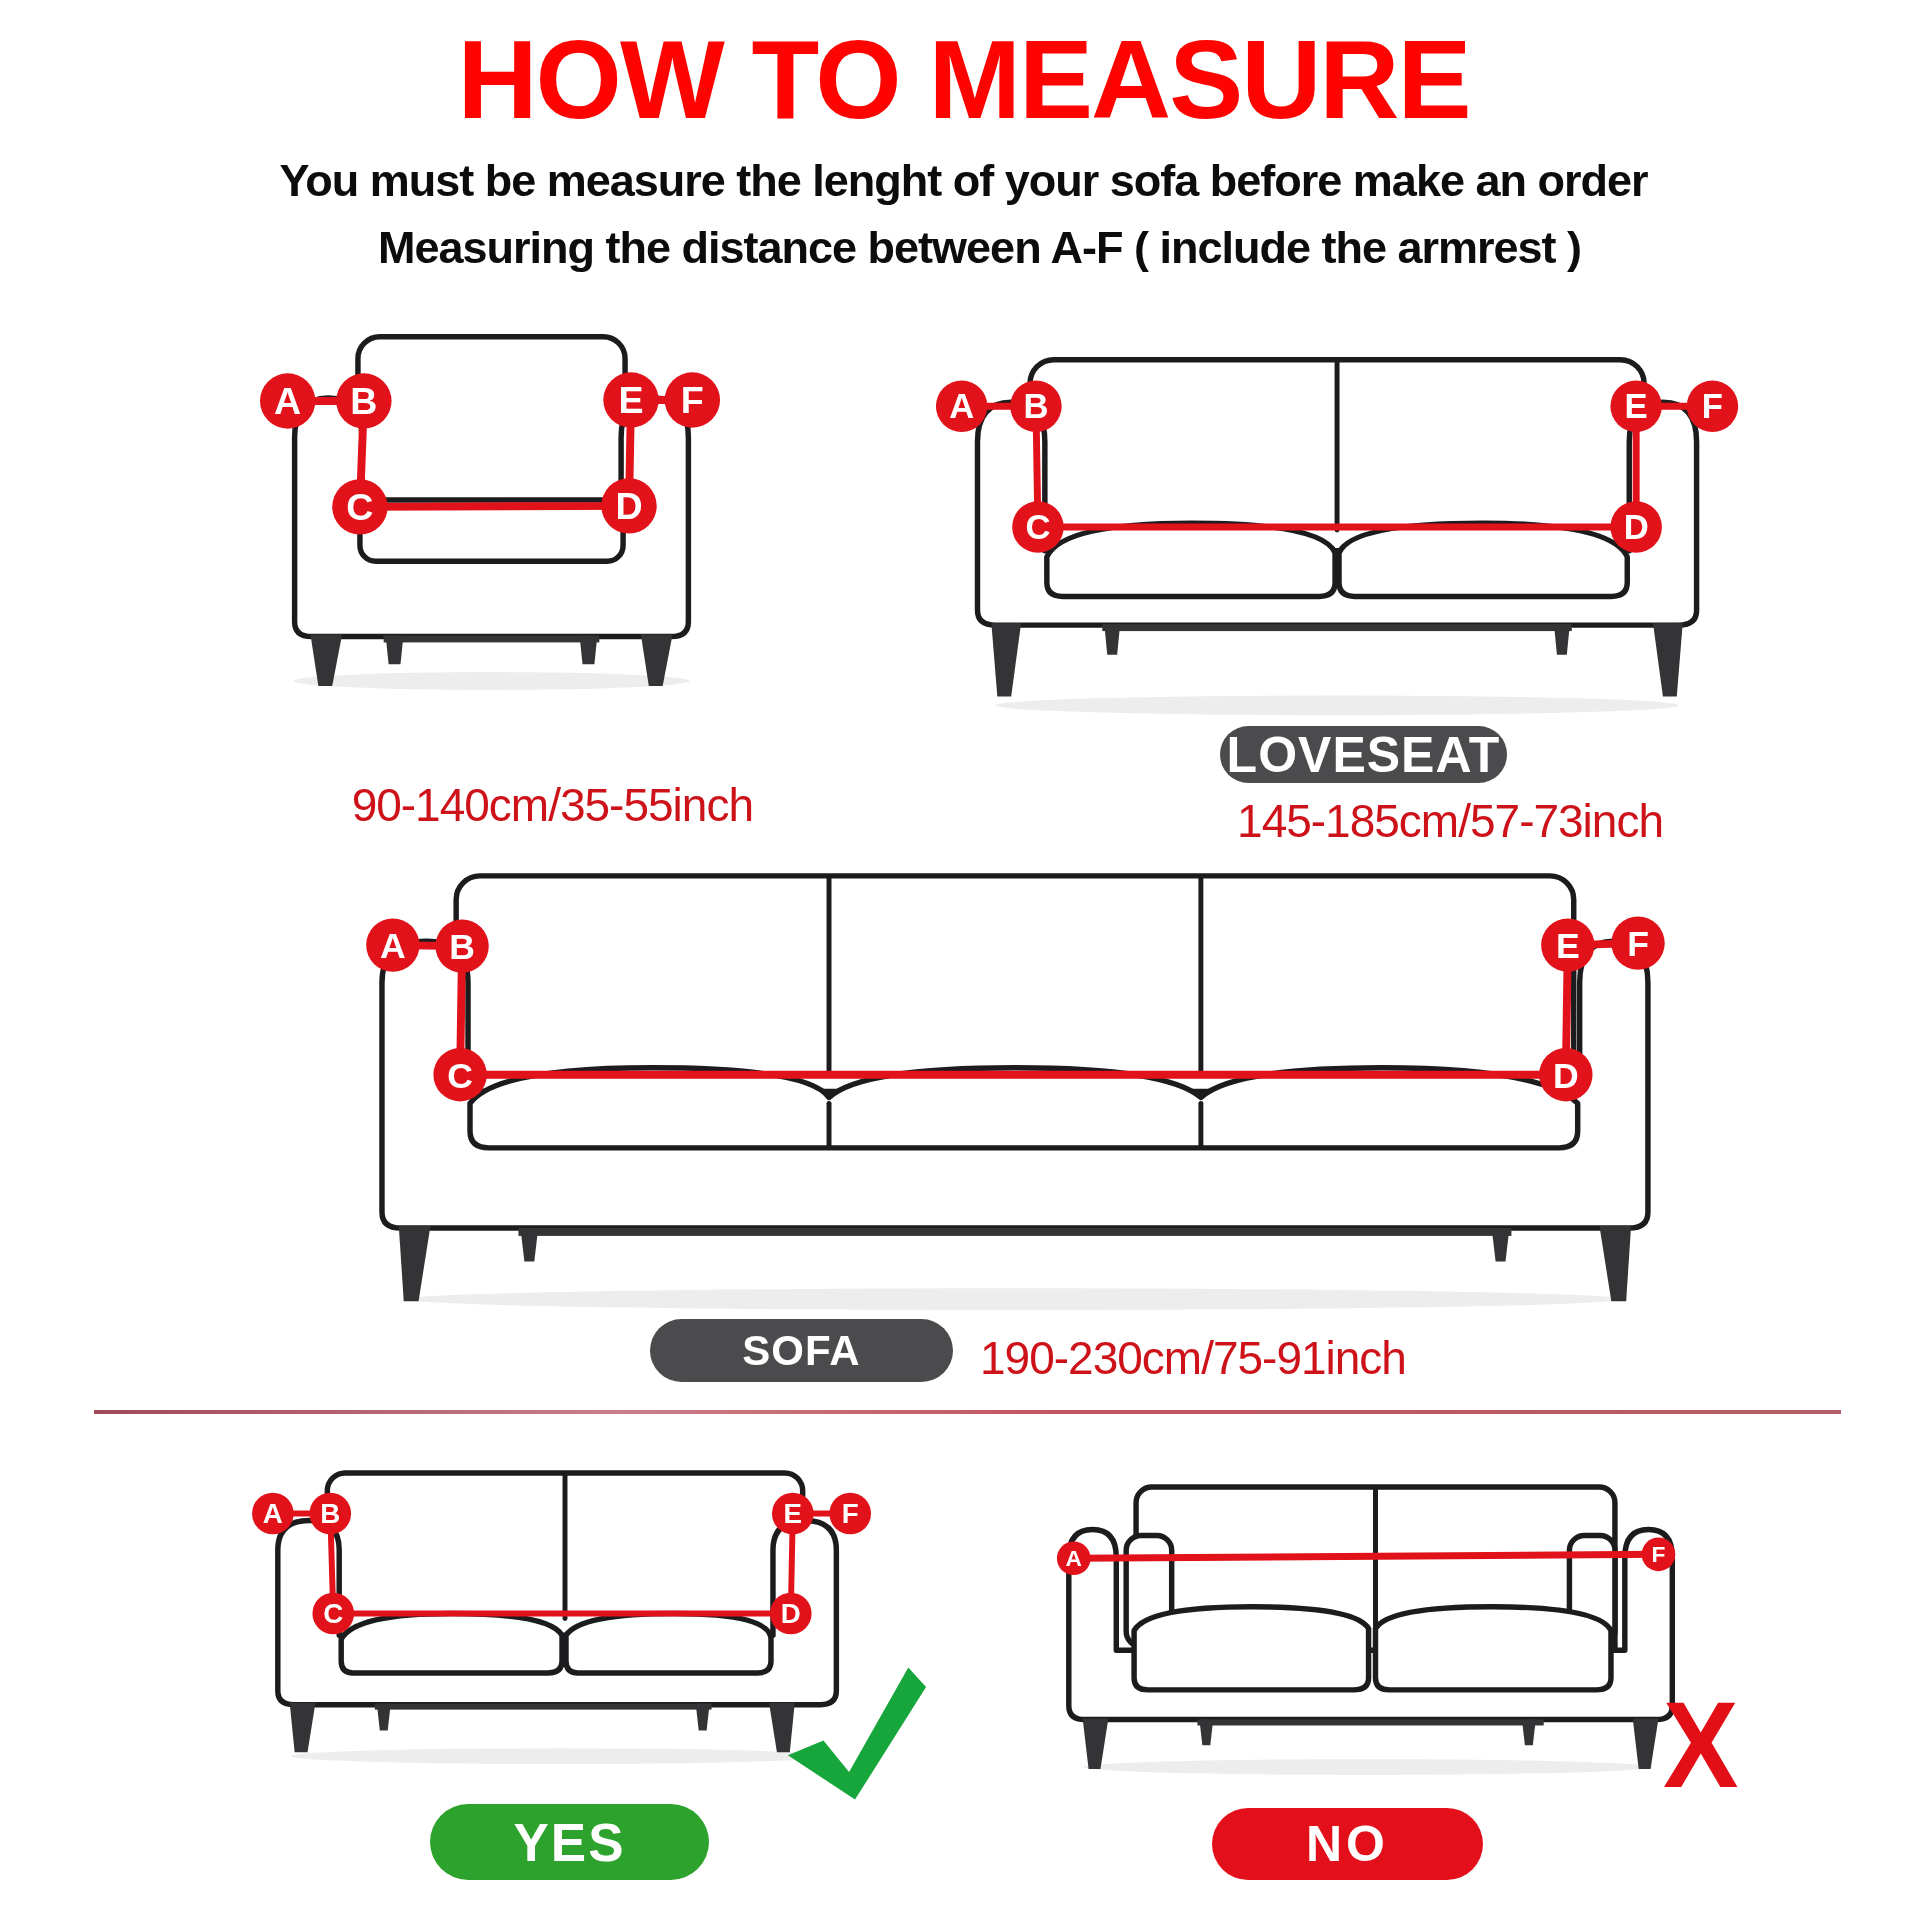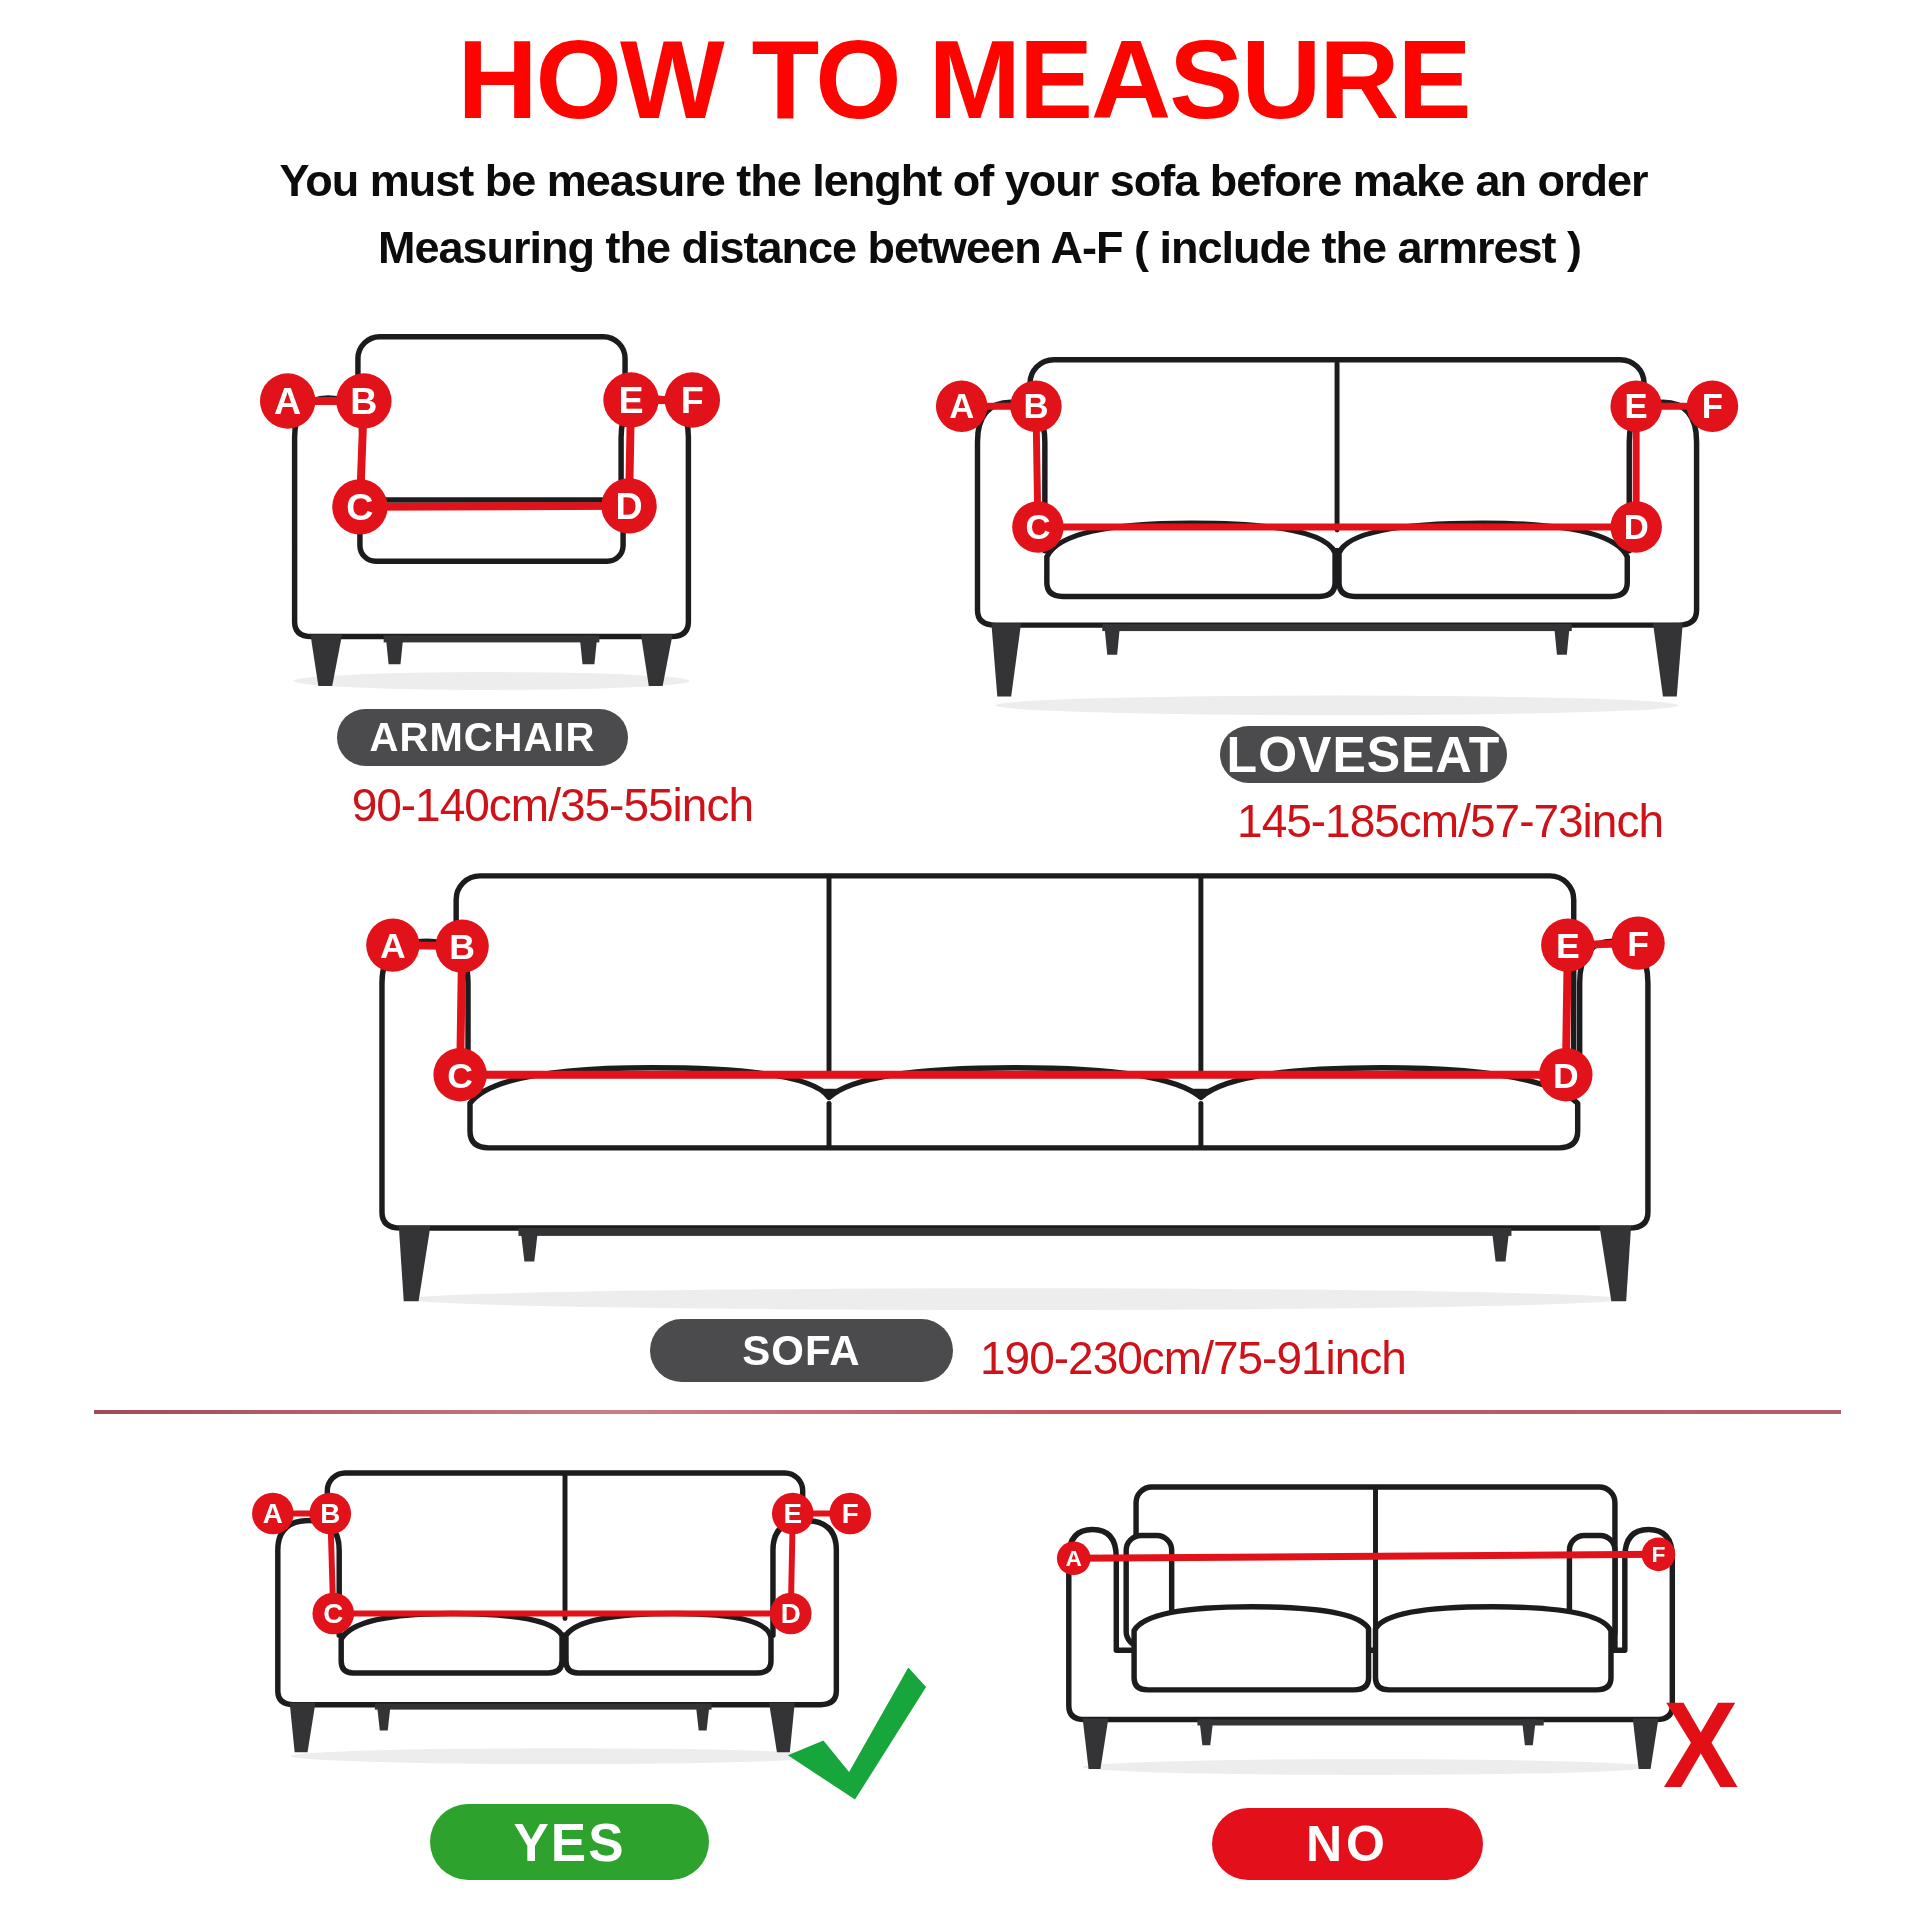--- a/index.html
+++ b/index.html
@@ -126,23 +126,20 @@
           <circle class="mdot" cx="717" cy="80" r="26"></circle>
           <text class="mletter" x="717" y="92" font-size="35">E</text>
         </g>
       <g>
           <circle class="mdot" cx="794" cy="80" r="26"></circle>
           <text class="mletter" x="794" y="92" font-size="35">F</text>
         </g>
     </g>
   </svg>
 
-  <div class="abs pill pill-armchair">
-    <span>ARMCHAIR</span>
-  </div>
   <div class="abs range range-armchair">90-140cm/35-55inch</div>
 
   <div class="abs pill pill-loveseat">
     <span>LOVESEAT</span>
   </div>
   <div class="abs range range-loveseat">145-185cm/57-73inch</div>
 
   <svg class="abs" style="left:307px;top:866px;" width="1406" height="450" viewBox="0 0 1420 455">
     <g>
       <ellipse class="shadow" cx="715" cy="438" rx="615" ry="11"></ellipse>

